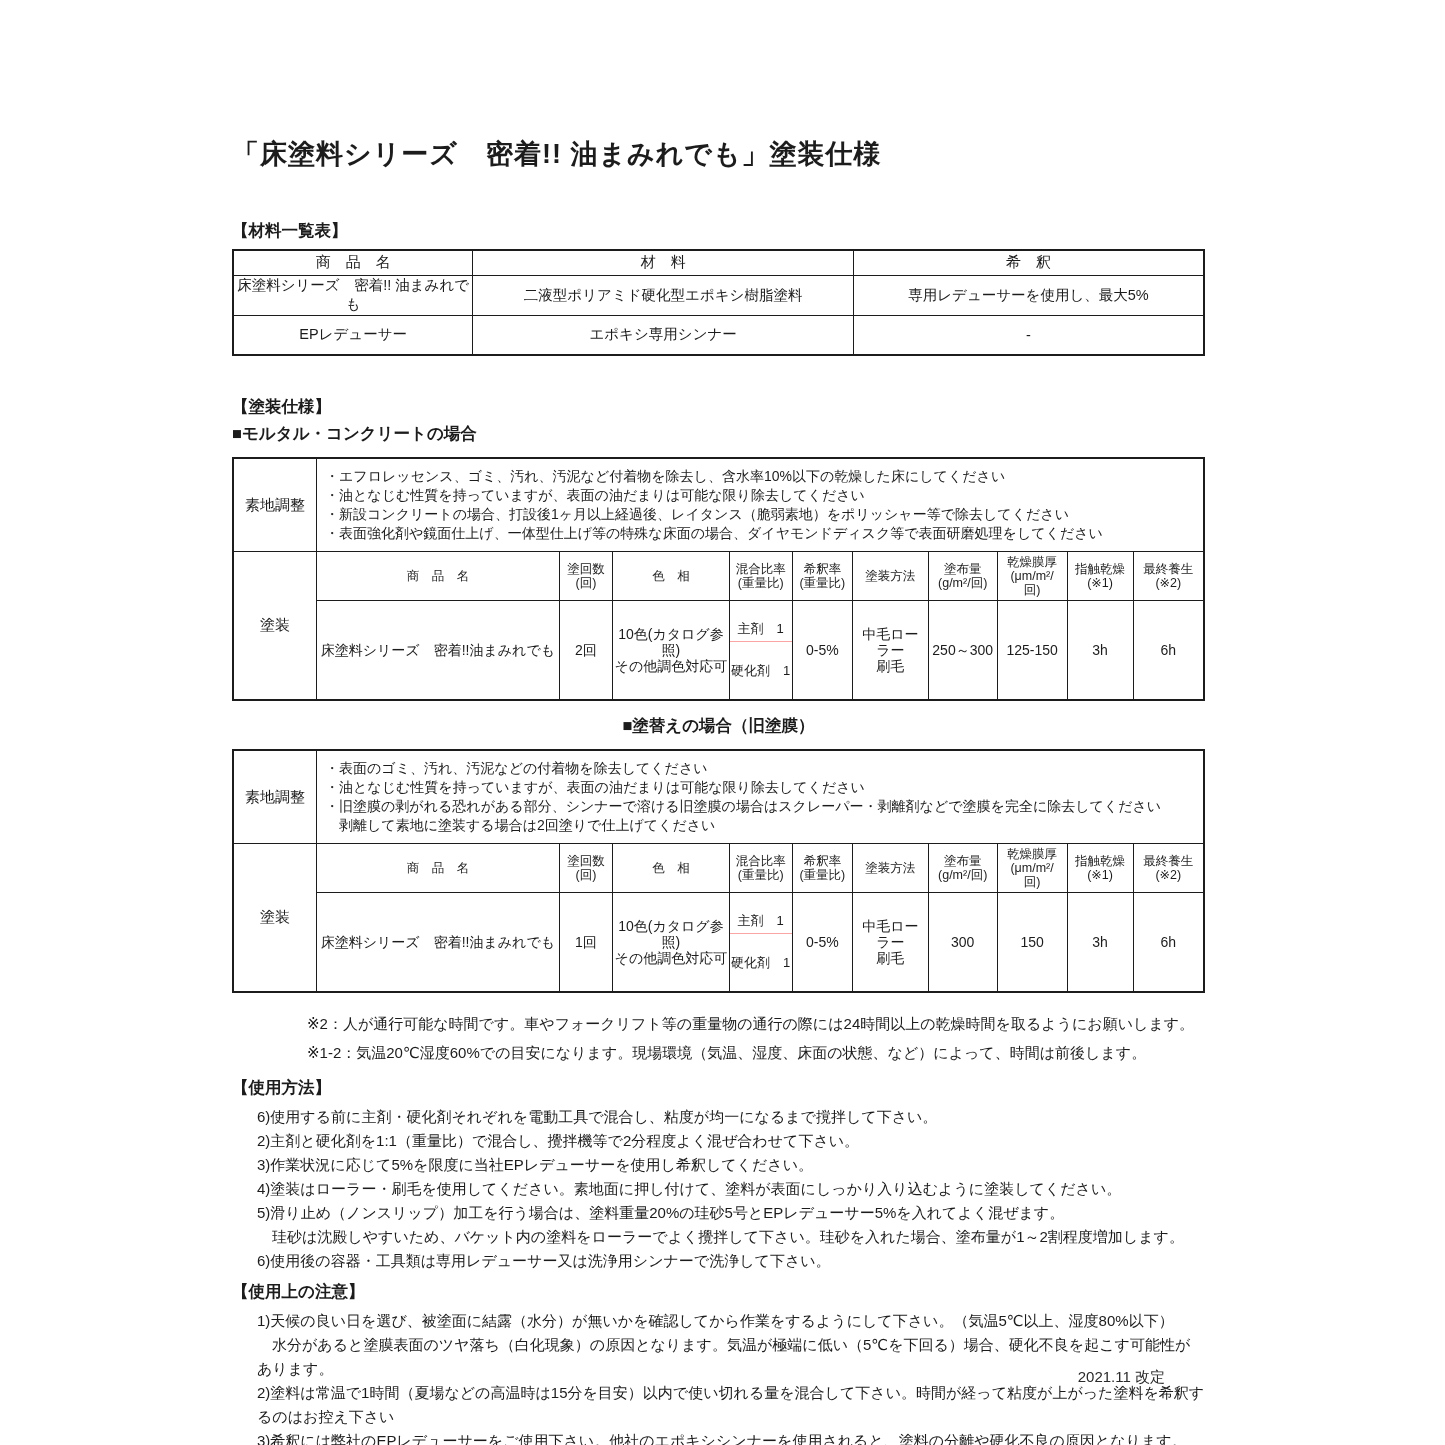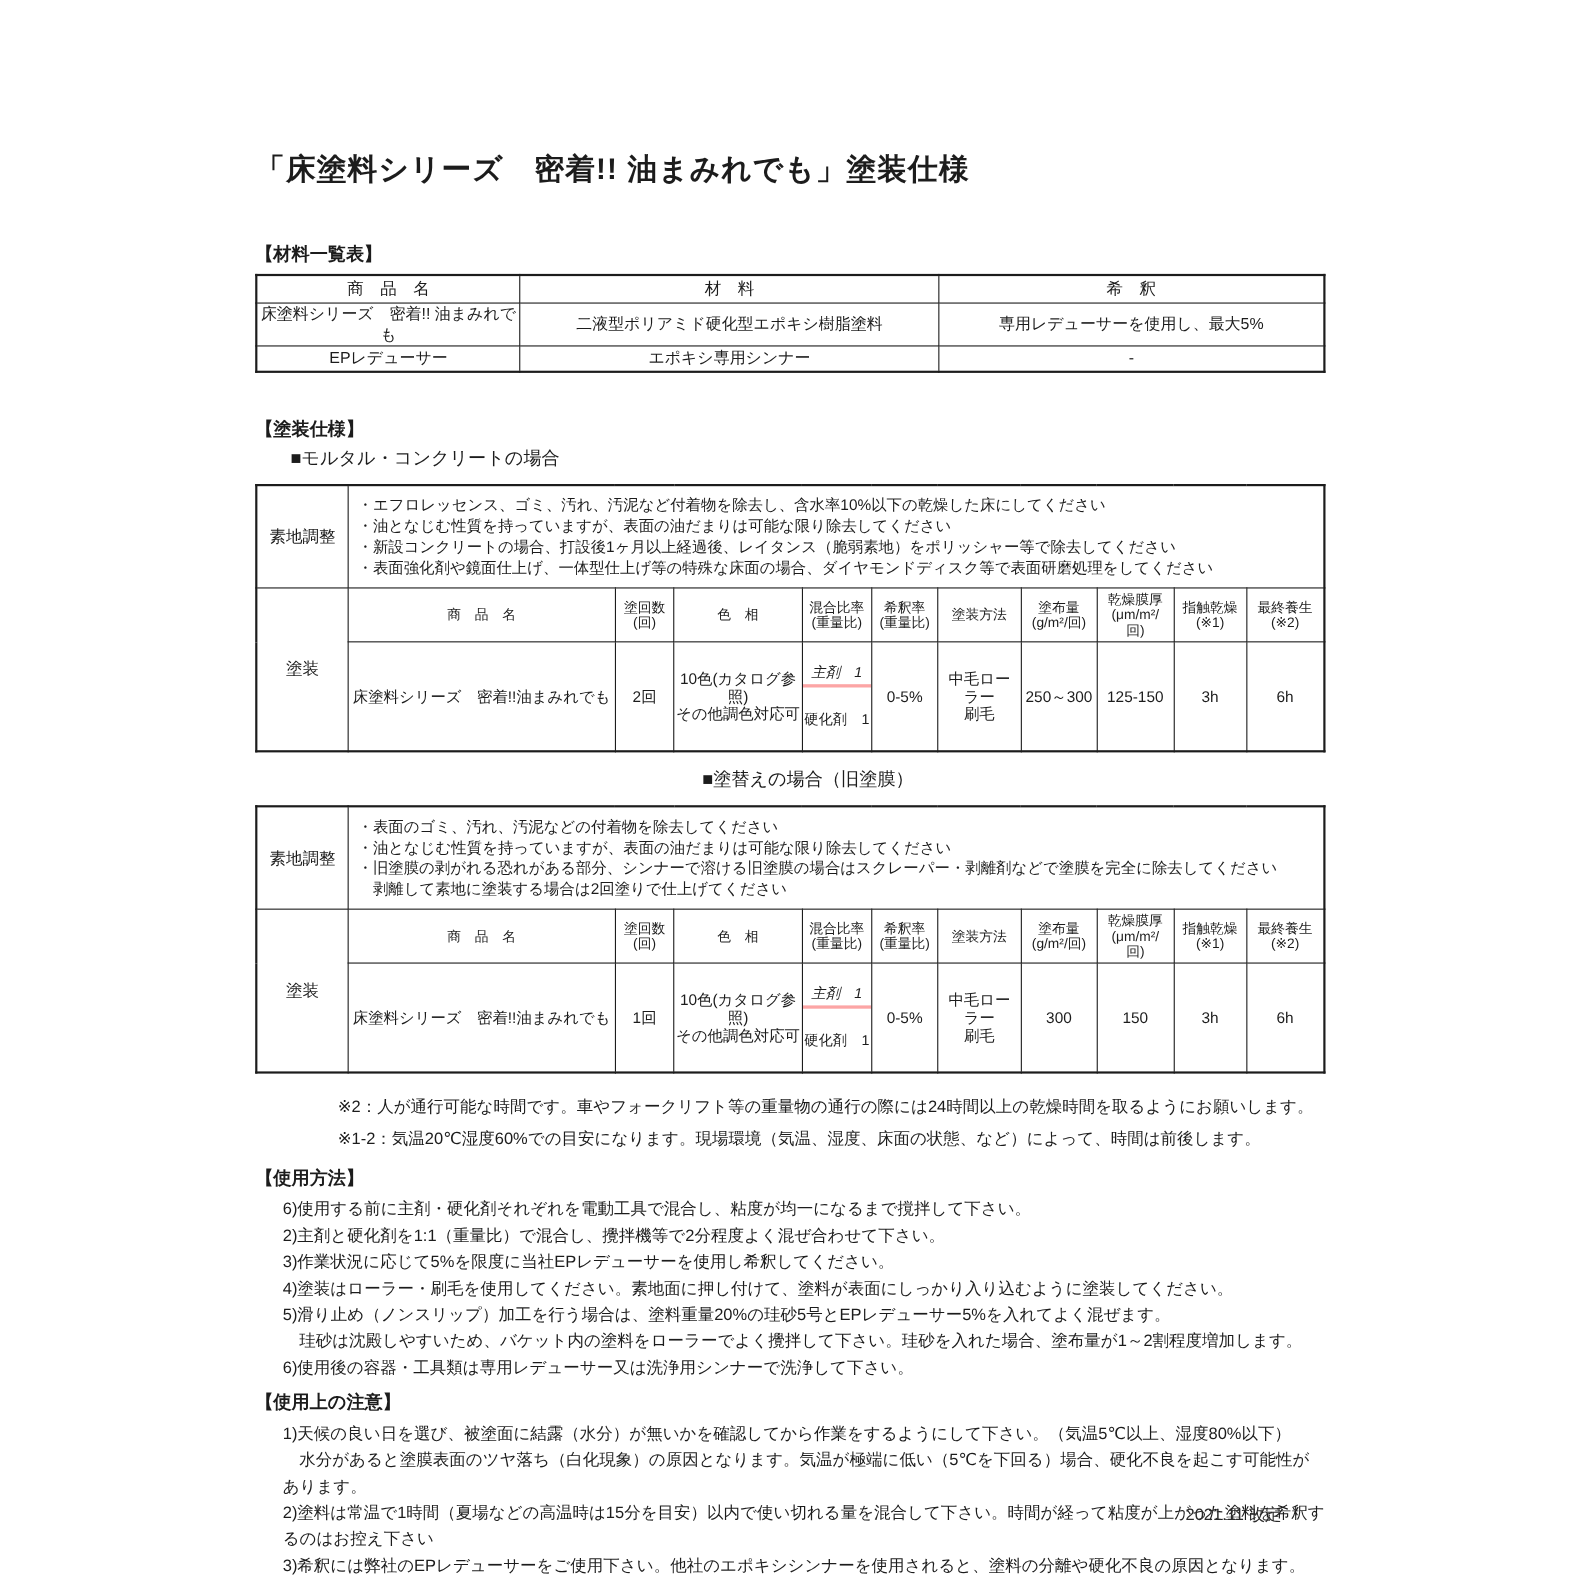--- a/index.html
+++ b/index.html
@@ -10,54 +10,54 @@
     overflow:hidden;
   }
   .content { position:absolute; left:232px; top:0; width:973px; }
   .doc-title {
     margin-top:136px; font-size:27px; font-weight:bold;
     letter-spacing:1px; white-space:nowrap;
   }
   .heading { font-size:16.5px; font-weight:bold; }
   .h-materials { margin-top:48px; }
   .h-spec { margin-top:40px; }
-  .subheading { font-size:16.5px; font-weight:normal;margin-left:32px; }
+  .subheading { font-size:16.5px; font-weight:bold; }
   .sub-1 { margin-top:5px; }
   .sub-2 { margin-top:14px;text-align:center; }
 
   table { border-collapse:collapse; width:100%; table-layout:fixed; }
   table, th, td { border:1px solid #1c1c1c; }
   table { border:2px solid #1c1c1c; }
 
   
   .t-materials { margin-top:7px; }
   .t-materials th {
     height:25px; font-weight:normal; font-size:15px; text-align:center; vertical-align:middle;
   }
   .t-materials td {
-    height:24px; font-size:14.5px; text-align:center; vertical-align:middle;
+    height:40px; font-size:14.5px; text-align:center; vertical-align:middle;
   }
 
   
   .t-spec { margin-top:12px; }
   .t-spec td, .t-spec th { vertical-align:middle; text-align:center; white-space:pre-line; }
   .t-spec .label-cell { font-size:15px; }
   .t-spec .surface-text {
     text-align:left; font-size:14px; line-height:19px; padding:8px 8px; height:92px;
   }
   .t-spec th {
     font-weight:normal; font-size:12.5px; line-height:14px; padding:3px 1px; height:44px;
   }
   .t-spec .data-row td { height:50px; font-size:14px; line-height:16px; }
   .t-spec .mix-cell { padding:0; }
   .t-spec .mix-cell .sub {
     height:25px; display:flex; align-items:center; justify-content:center;
     font-size:13px;
   }
-  .t-spec .mix-cell .sub:first-child { border-bottom:3px solid #fca5a5;font-style:italic; }
+  .t-spec .mix-cell .sub:first-child { border-bottom:1px solid #fca5a5; }
 
   .notes { margin-top:16px; margin-left:75px; font-size:15px; line-height:29px; }
   .note-line { white-space:pre-line; }
 
   .h-usage { margin-top:10px; }
   .h-caution { margin-top:8px; }
   .list { margin-top:6px; margin-left:25px; font-size:15px; line-height:24px; }
   .list-item { white-space:pre-line; }
 
   .footer {

